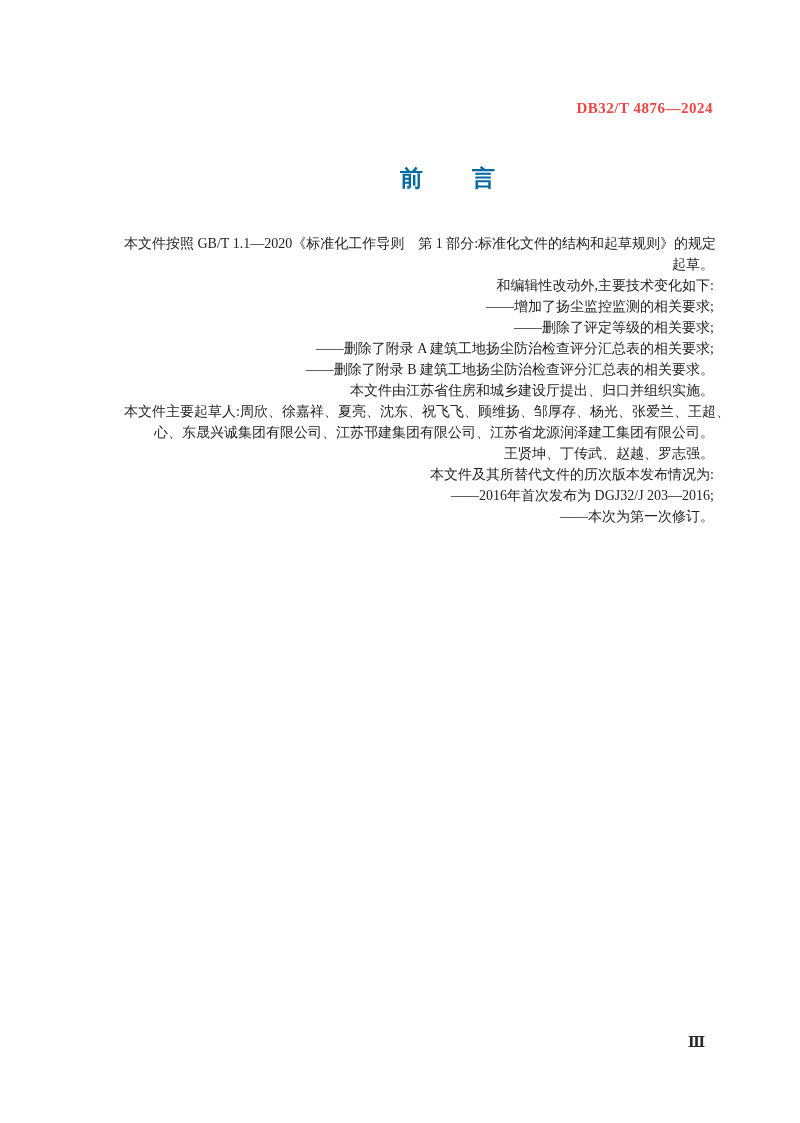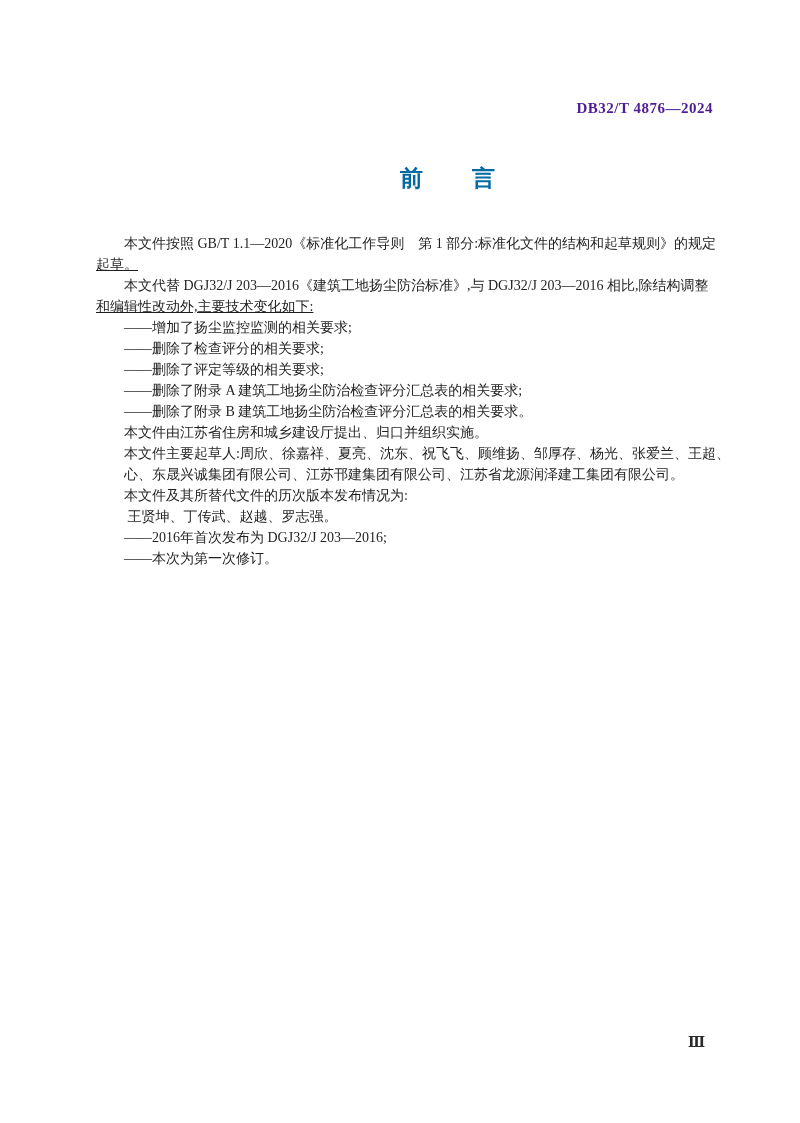--- a/index.html
+++ b/index.html
@@ -16,21 +16,21 @@
     font-family: "Liberation Serif", "DejaVu Serif", serif;
     color: #1c1c1c;
   }
   .doc-number {
     position: absolute;
     top: 100px;
     right: 87px;
     font-size: 15px;
     font-weight: bold;
     letter-spacing: 0.5px;
-    color: #4c1d95;
+    color: #ef4444;
     white-space: nowrap;
   }
   .title {
     position: absolute;
     top: 163px;
     left: 0;
     width: 100%;
     margin: 0;
     text-align: center;
     font-family: "Liberation Sans", "DejaVu Sans", sans-serif;
@@ -46,22 +46,23 @@
     top: 233px;
     left: 96px;
     width: 618px;
     font-size: 14px;
     color: #1f1f1f;
   }
   .ln {
     line-height: 21px;
     height: 21px;
     white-space: nowrap;
+    text-align: right;
   }
-  .ind0  { text-indent: 0; text-decoration: underline; }
+  .ind0  { text-indent: 0; }
   .ind2  { text-indent: 2em; }
   .ind2b { text-indent: 2.25em; }
   .page-number {
     position: absolute;
     top: 1034px;
     right: 95px;
     font-size: 14px;
     font-weight: bold;
     color: #2a2a2a;
     font-family: "Liberation Serif", "DejaVu Serif", serif;
@@ -72,31 +73,29 @@
 
 <div class="page">
 
   <div class="doc-number">DB32/T 4876—2024</div>
 
   <h1 class="title">前　　言</h1>
 
   <div class="body-text">
     <div class="ln ind2">本文件按照 GB/T 1.1—2020《标准化工作导则　第 1 部分:标准化文件的结构和起草规则》的规定</div>
     <div class="ln ind0">起草。</div>
-    <div class="ln ind2">本文代替 DGJ32/J 203—2016《建筑工地扬尘防治标准》,与 DGJ32/J 203—2016 相比,除结构调整</div>
     <div class="ln ind0">和编辑性改动外,主要技术变化如下:</div>
     <div class="ln ind2">——增加了扬尘监控监测的相关要求;</div>
-    <div class="ln ind2">——删除了检查评分的相关要求;</div>
     <div class="ln ind2">——删除了评定等级的相关要求;</div>
     <div class="ln ind2">——删除了附录 A 建筑工地扬尘防治检查评分汇总表的相关要求;</div>
     <div class="ln ind2">——删除了附录 B 建筑工地扬尘防治检查评分汇总表的相关要求。</div>
     <div class="ln ind2">本文件由江苏省住房和城乡建设厅提出、归口并组织实施。</div>
     <div class="ln ind2">本文件主要起草人:周欣、徐嘉祥、夏亮、沈东、祝飞飞、顾维扬、邹厚存、杨光、张爱兰、王超、</div>
     <div class="ln ind2">心、东晟兴诚集团有限公司、江苏邗建集团有限公司、江苏省龙源润泽建工集团有限公司。</div>
+    <div class="ln ind2b">王贤坤、丁传武、赵越、罗志强。</div>
     <div class="ln ind2">本文件及其所替代文件的历次版本发布情况为:</div>
-    <div class="ln ind2b">王贤坤、丁传武、赵越、罗志强。</div>
     <div class="ln ind2">——2016年首次发布为 DGJ32/J 203—2016;</div>
     <div class="ln ind2">——本次为第一次修订。</div>
   </div>
 
   <div class="page-number">Ⅲ</div>
 
 </div>
 
 </body></html>

